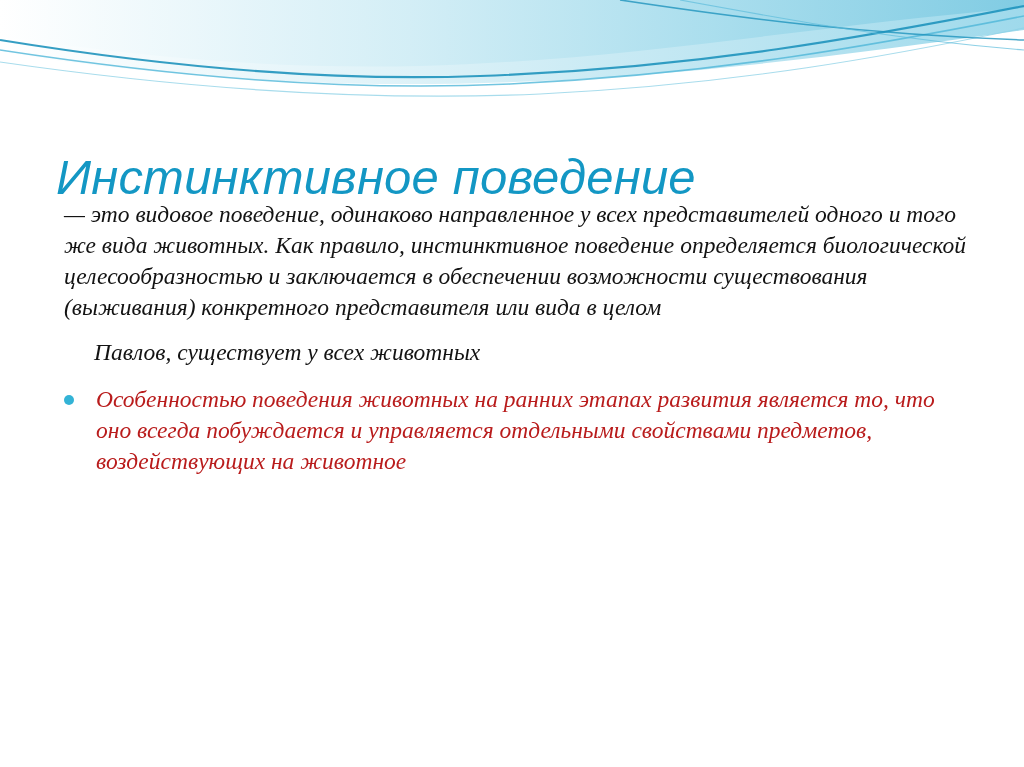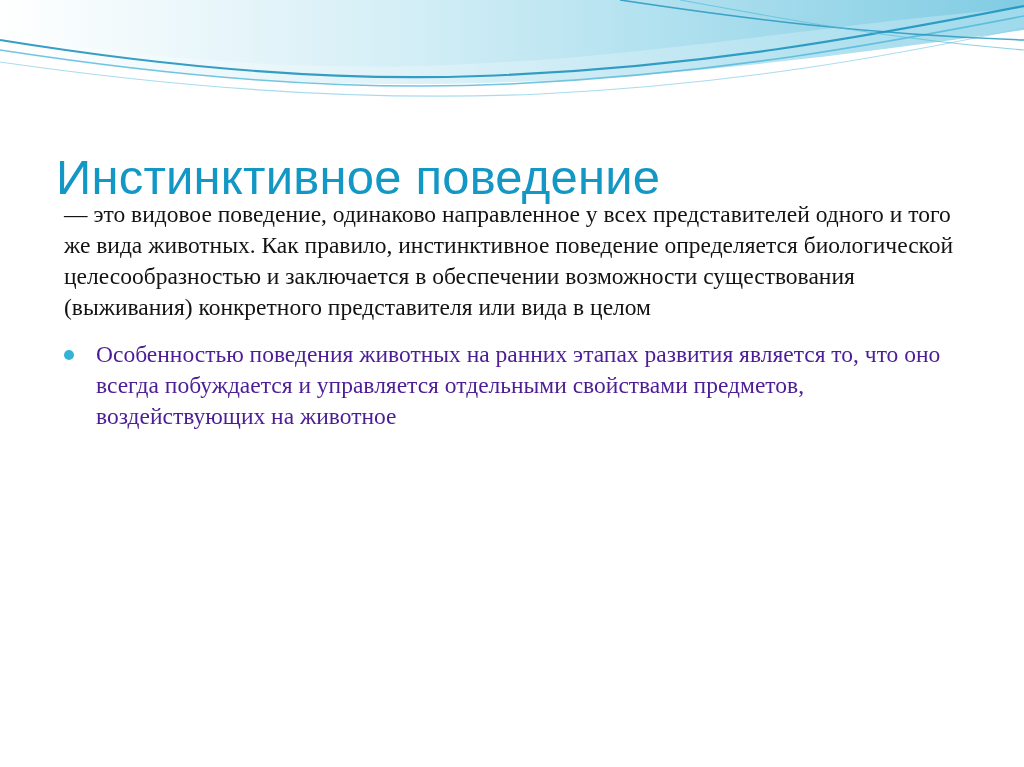--- a/index.html
+++ b/index.html
@@ -7,20 +7,21 @@
     padding: 0;
     background: #ffffff;
   }
   .slide {
     position: relative;
     width: 1024px;
     height: 767px;
     background: #ffffff;
     overflow: hidden;
     font-family: "Liberation Serif", serif;
+    font-style: italic;
   }
   .decor-top {
     position: absolute;
     top: 0;
     left: 0;
     width: 1024px;
     height: 120px;
     pointer-events: none;
   }
   .title {
@@ -59,21 +60,21 @@
   .para.p3 {
     margin-top: 14px;
     padding-left: 40px;
   }
   .bullet-item {
     position: relative;
     margin-top: 16px;
     padding-left: 42px;
     font-size: 23.5px;
     line-height: 1.32;
-    color: #4c1d95;
+    color: #b91c1c;
   }
   .bullet-marker {
     position: absolute;
     left: 10px;
     top: 11px;
     width: 10px;
     height: 10px;
     background: #33b3d6;
     border-radius: 50%;
   }
@@ -108,20 +109,21 @@
     </svg>
   </div>
 
   <h1 class="title">Инстинктивное поведение</h1>
 
   <div class="body">
 
     <p class="para p1">— это видовое поведение, одинаково направленное у всех представителей одного и того же вида животных. Как правило, инстинктивное поведение определяется биологической целесообразностью и заключается в обеспечении возможности существования (выживания) конкретного представителя или вида в целом</p>
 
 
+    <p class="para p3">Павлов, существует у всех животных</p>
 
     <div class="bullet-item">
       <span class="bullet-marker"></span>
       <span>Особенностью поведения животных на ранних этапах развития является то, что оно всегда побуждается и управляется отдельными свойствами предметов, воздействующих на животное</span>
     </div>
 
   </div>
 </div>
 
 </body></html>

